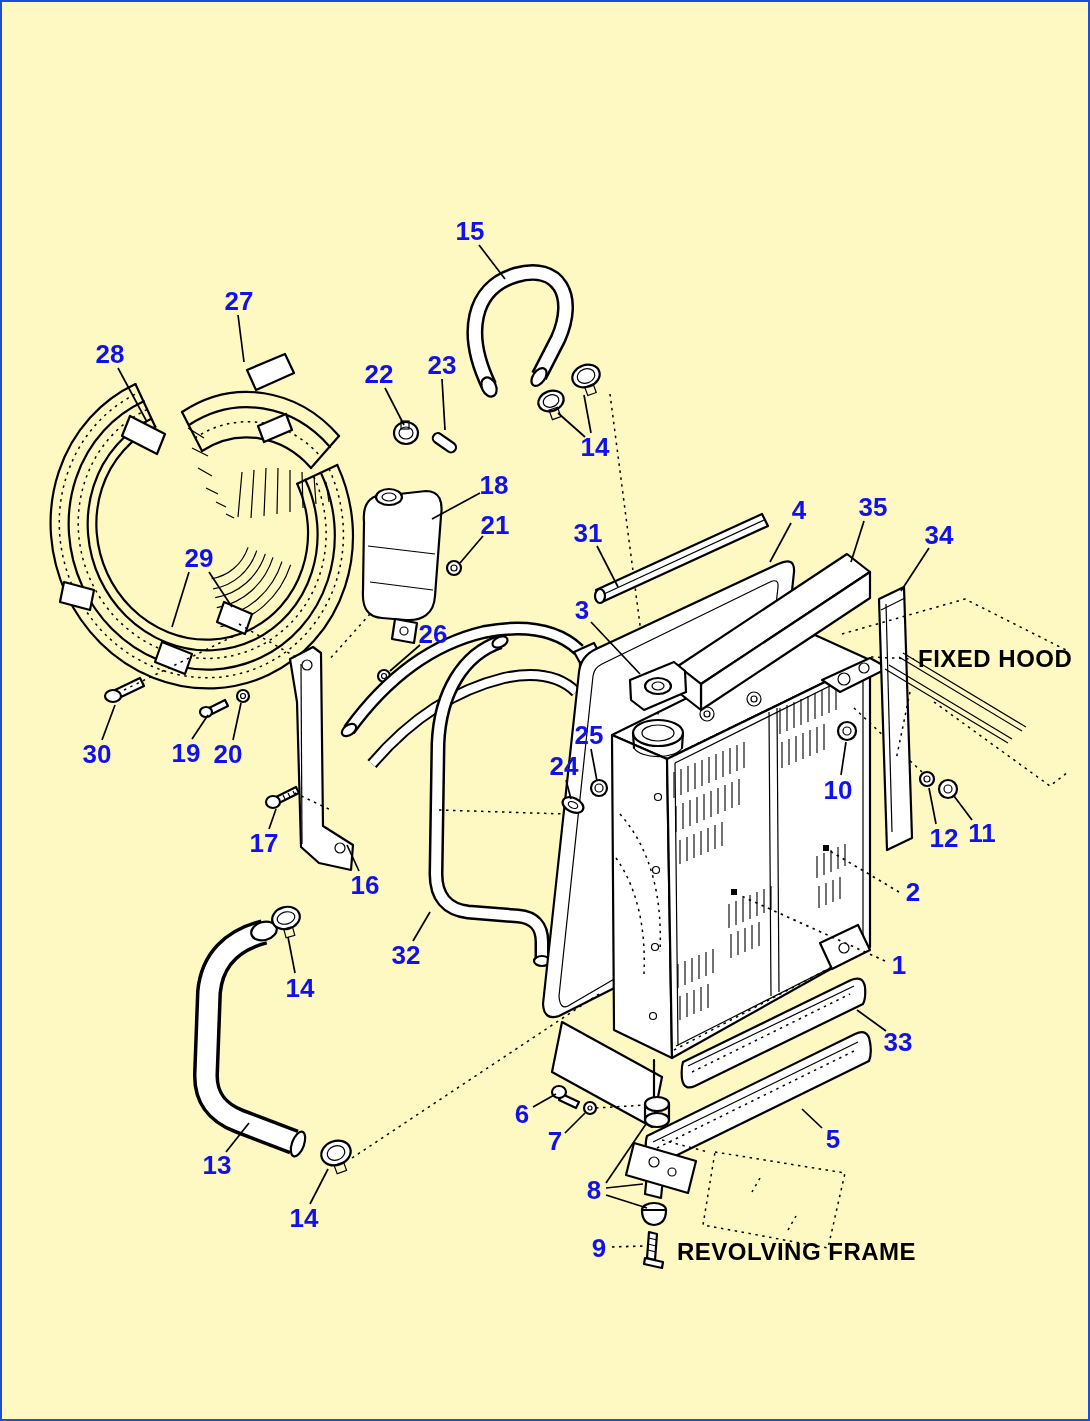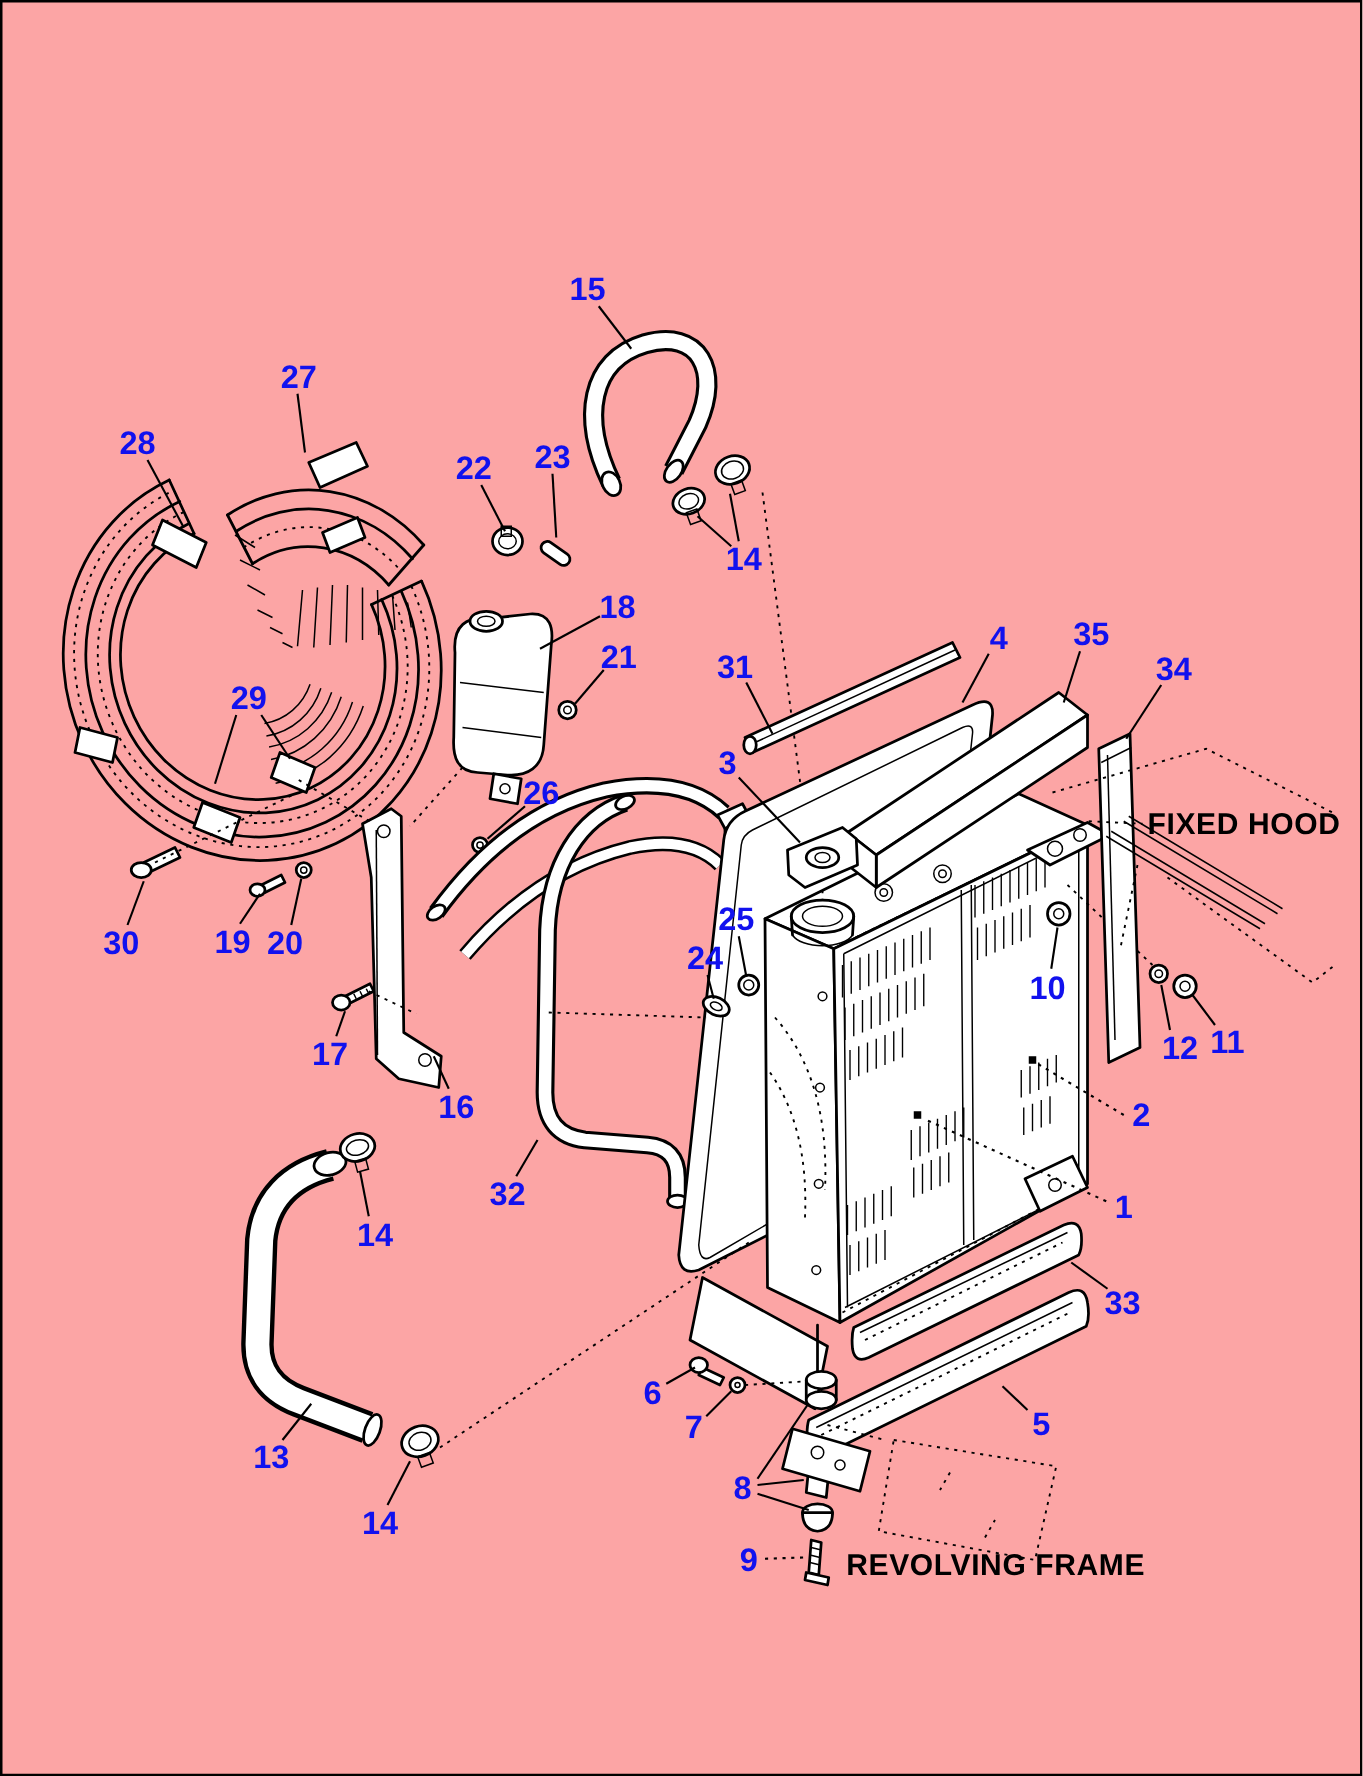--- a/index.html
+++ b/index.html
@@ -1,17 +1,17 @@
 <!DOCTYPE html>
 <html><head>
 <meta charset="utf-8">
 <style>
   html,body{margin:0;padding:0;background:#fff;}
-  .page{position:relative;width:1090px;height:1421px;background:#fca5a5;
-        border:2px solid #000000;box-sizing:border-box;overflow:hidden;
+  .page{position:relative;width:1090px;height:1421px;background:#fef9c3;
+        border:2px solid #1d4ed8;box-sizing:border-box;overflow:hidden;
         font-family:"Liberation Sans",sans-serif;}
   svg{display:block;}
   .callout{font:bold 26px "Liberation Sans",sans-serif;}
   .part-label{font:bold 24px "Liberation Sans",sans-serif;letter-spacing:.5px;}
   .ol{stroke:#000;stroke-width:2.2;fill:none;stroke-linejoin:round;stroke-linecap:round;}
   .fw{stroke:#000;stroke-width:2.2;fill:#fff;stroke-linejoin:round;}
   .tn{stroke:#000;stroke-width:1.2;fill:none;}
   .dt{stroke:#000;stroke-width:1.5;fill:none;stroke-dasharray:2.5 4.5;}
   .t17{stroke:#000;stroke-width:17;fill:none;}
   .t12w{stroke:#fff;stroke-width:12;fill:none;}

